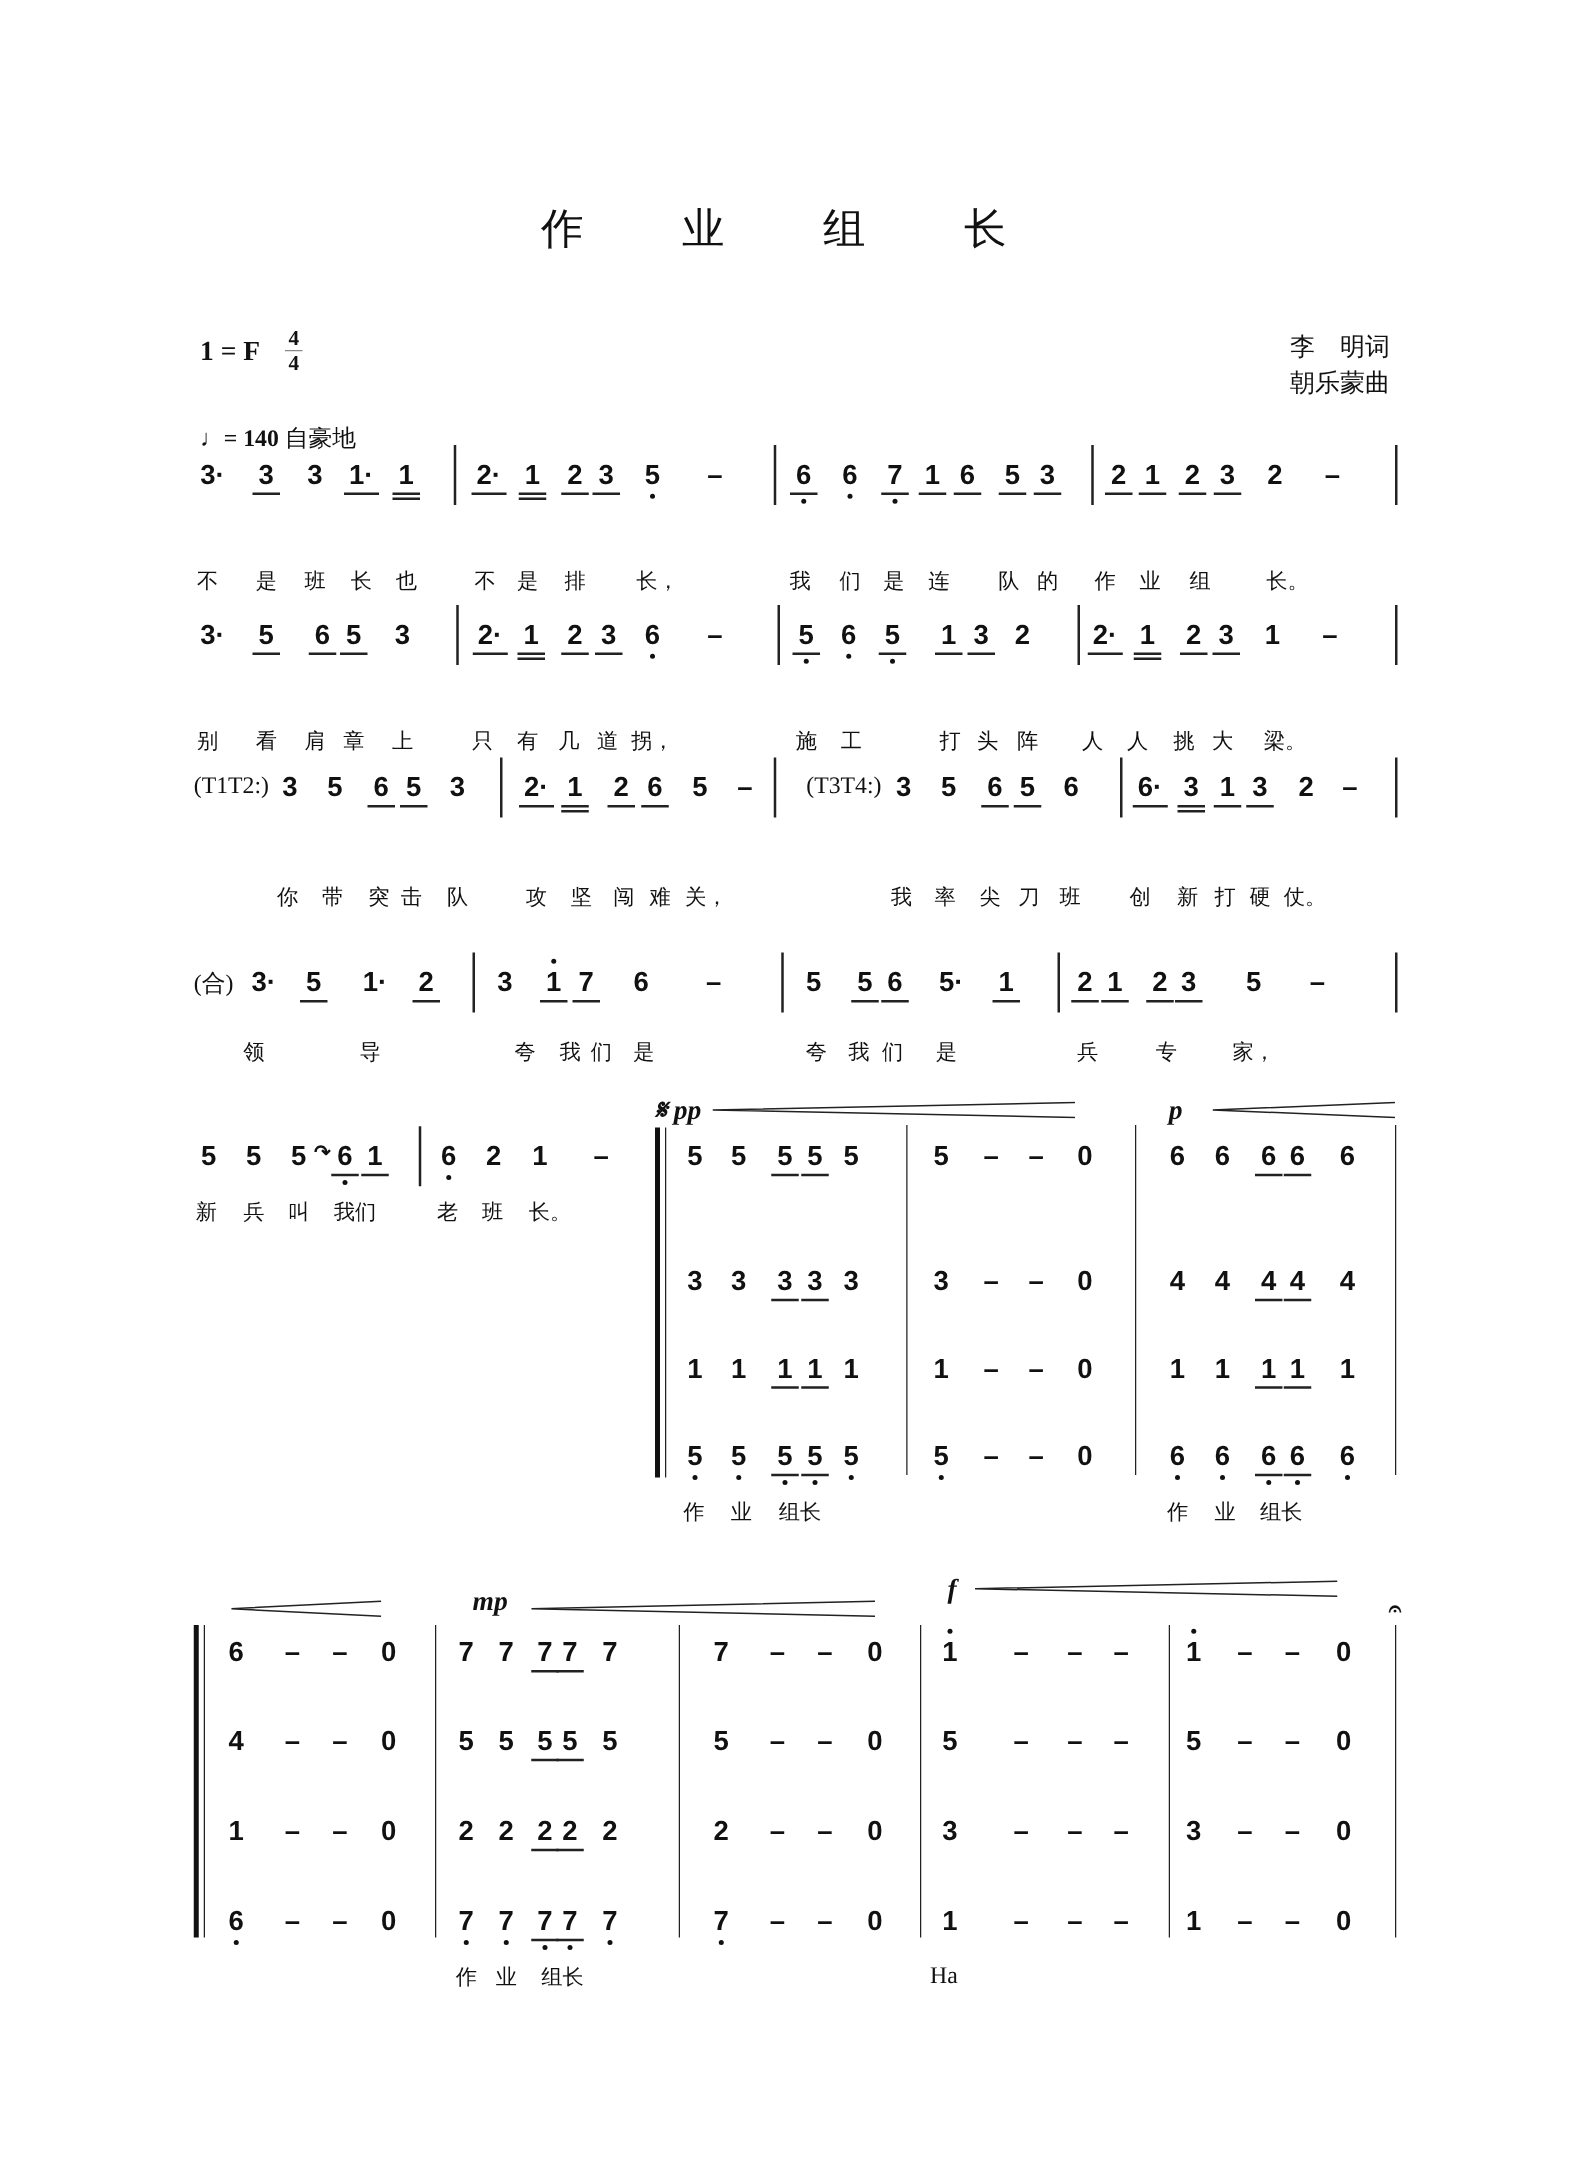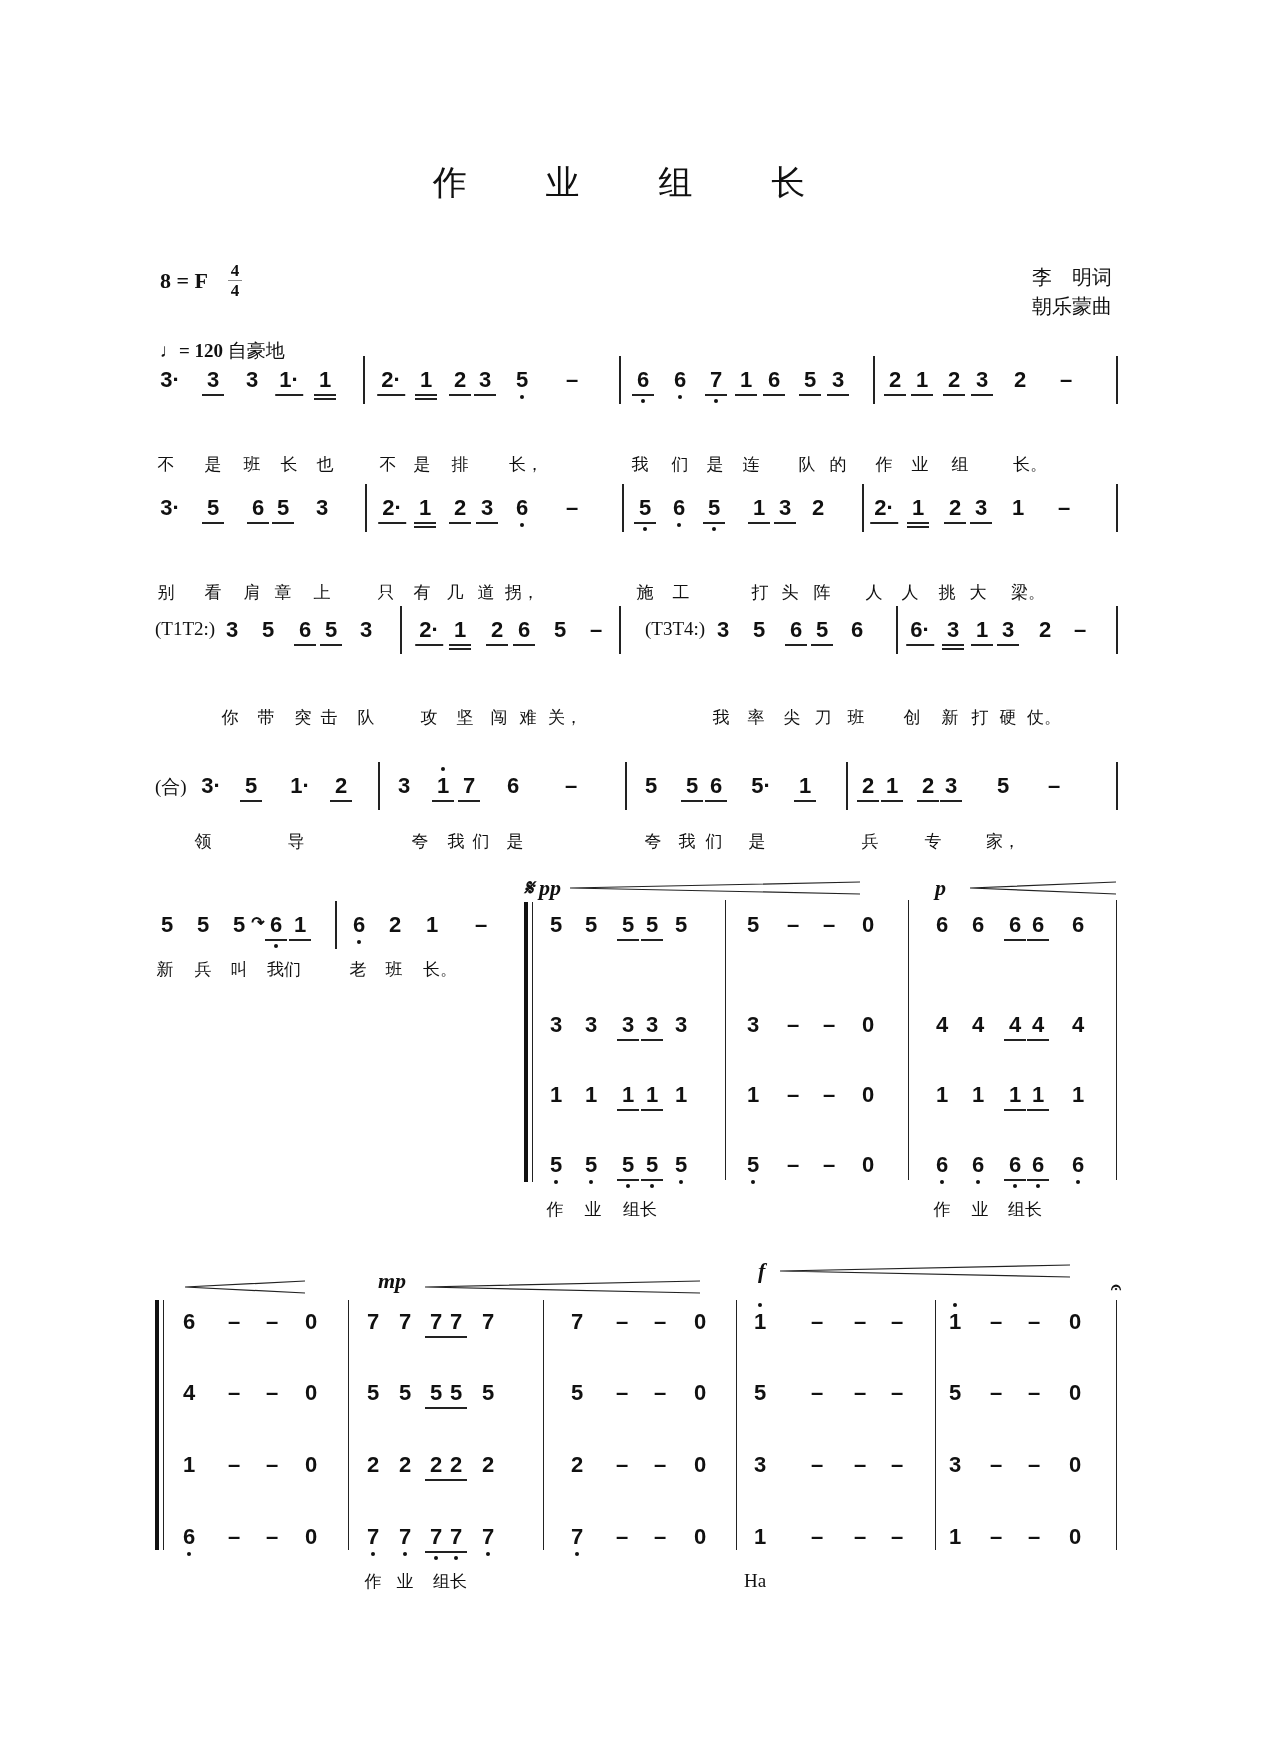--- a/index.html
+++ b/index.html
@@ -20,30 +20,30 @@
   .lbl { position:absolute; font-family:"Liberation Serif", serif; font-size:19px; }
   .dyn { position:absolute; font-family:"Liberation Serif", serif; font-style:italic; font-weight:bold; font-size:22px; }
   .sysbrace { position:absolute; width:4px; background:#111; }
   .sysline { position:absolute; width:1px; background:#222; }
   .ha { position:absolute; font-family:"Liberation Serif", serif; font-size:19px; }
 </style>
 </head>
 <body>
 
 <div class="title">作 业 组 长</div>
-<div class="key">8 = F</div>
+<div class="key">1 = F</div>
 <div class="frac">
   <div>4</div>
   <div class="ln"></div>
   <div>4</div>
 </div>
 <div class="credit" style="top:264px">李　明词</div>
 <div class="credit" style="top:293px">朝乐蒙曲</div>
 <div class="tempo">
-  <span>♩</span><span>= 120</span>
+  <span>♩</span><span>= 140</span>
   <span class="txt">自豪地</span>
 </div>
 
 <div id="score">
     <div class="n" style="left: 170px; top: 369px;">3·</div>
     <div class="n u" style="left: 213px; top: 369px;">3</div>
     <div class="n" style="left: 252px; top: 369px;">3</div>
     <div class="n u" style="left: 289px; top: 369px;">1·</div>
     <div class="n u uu" style="left: 325px; top: 369px;">1</div>
     <div class="n u" style="left: 391px; top: 369px;">2·</div>

